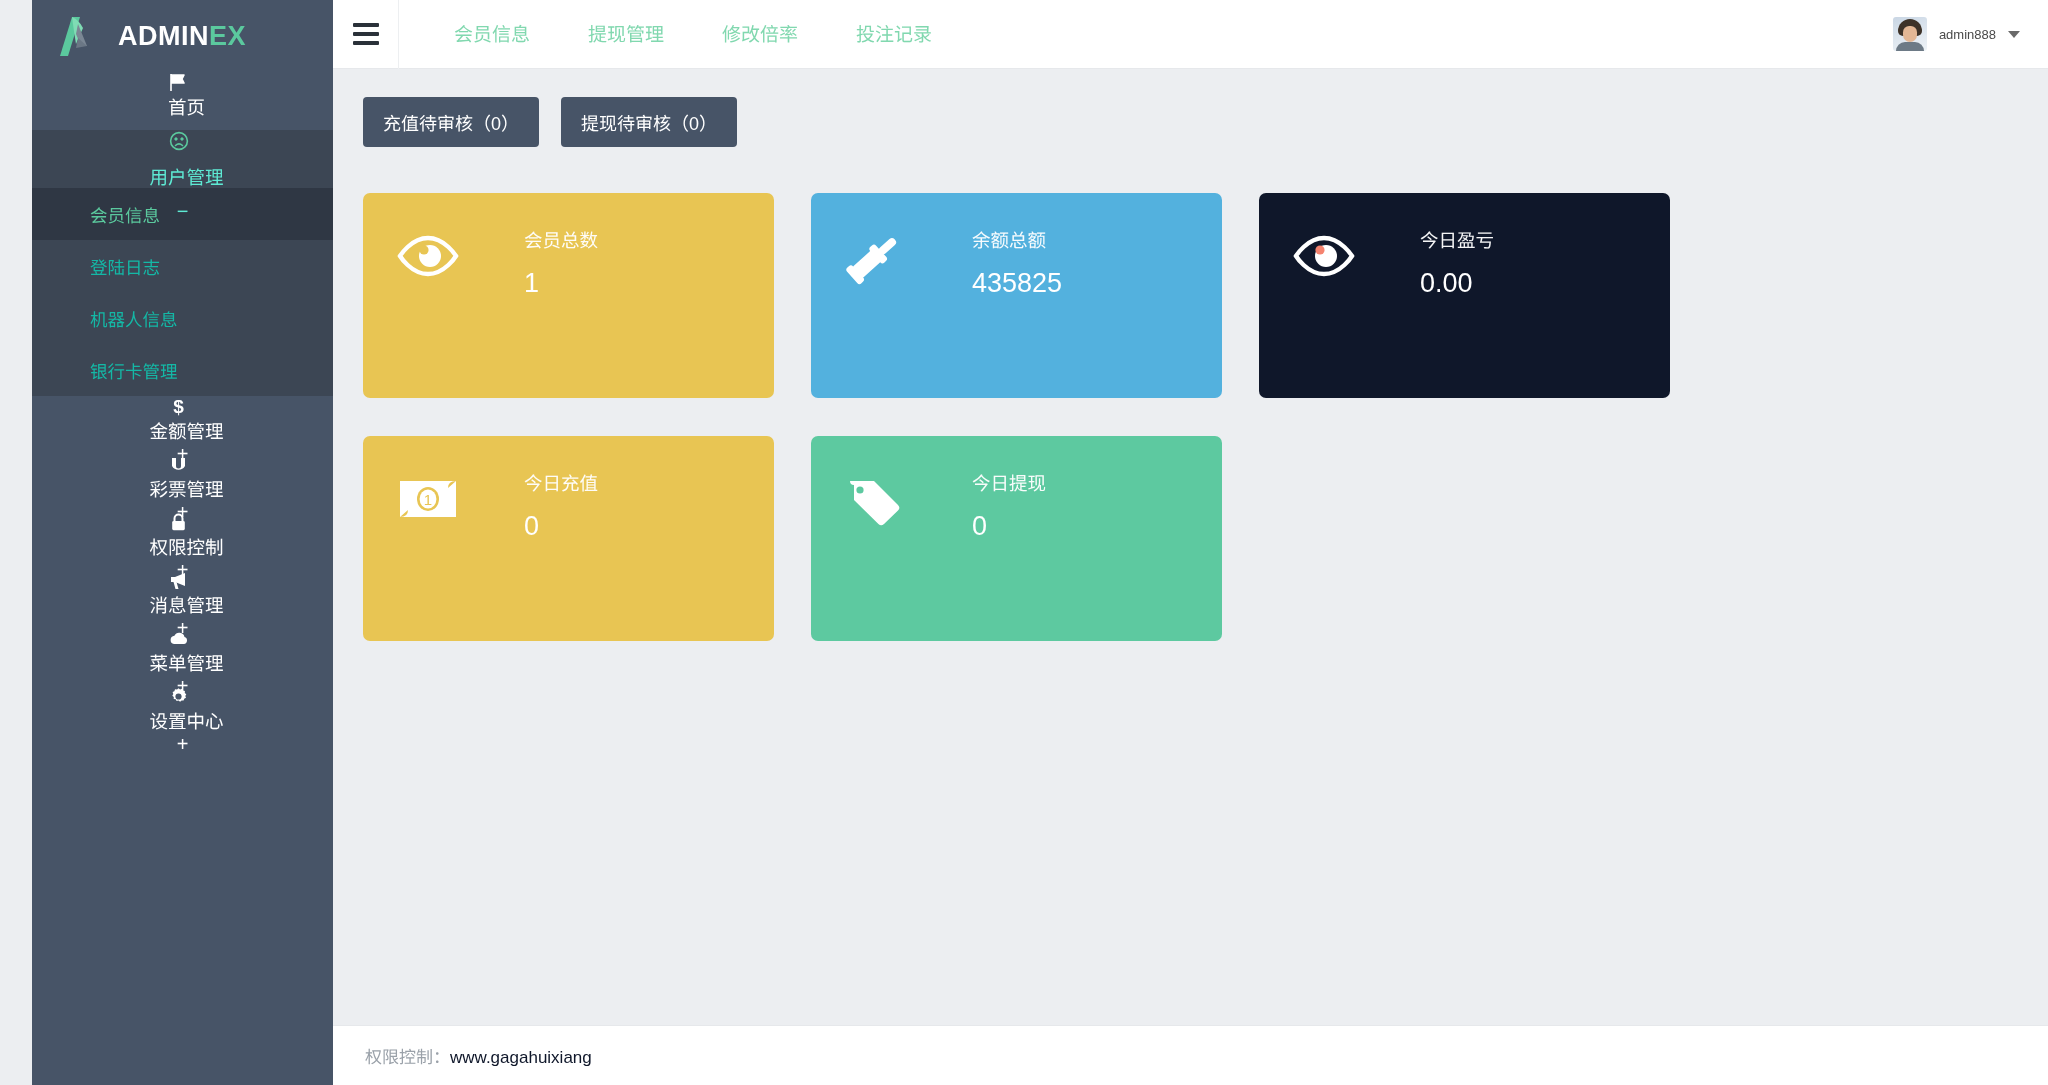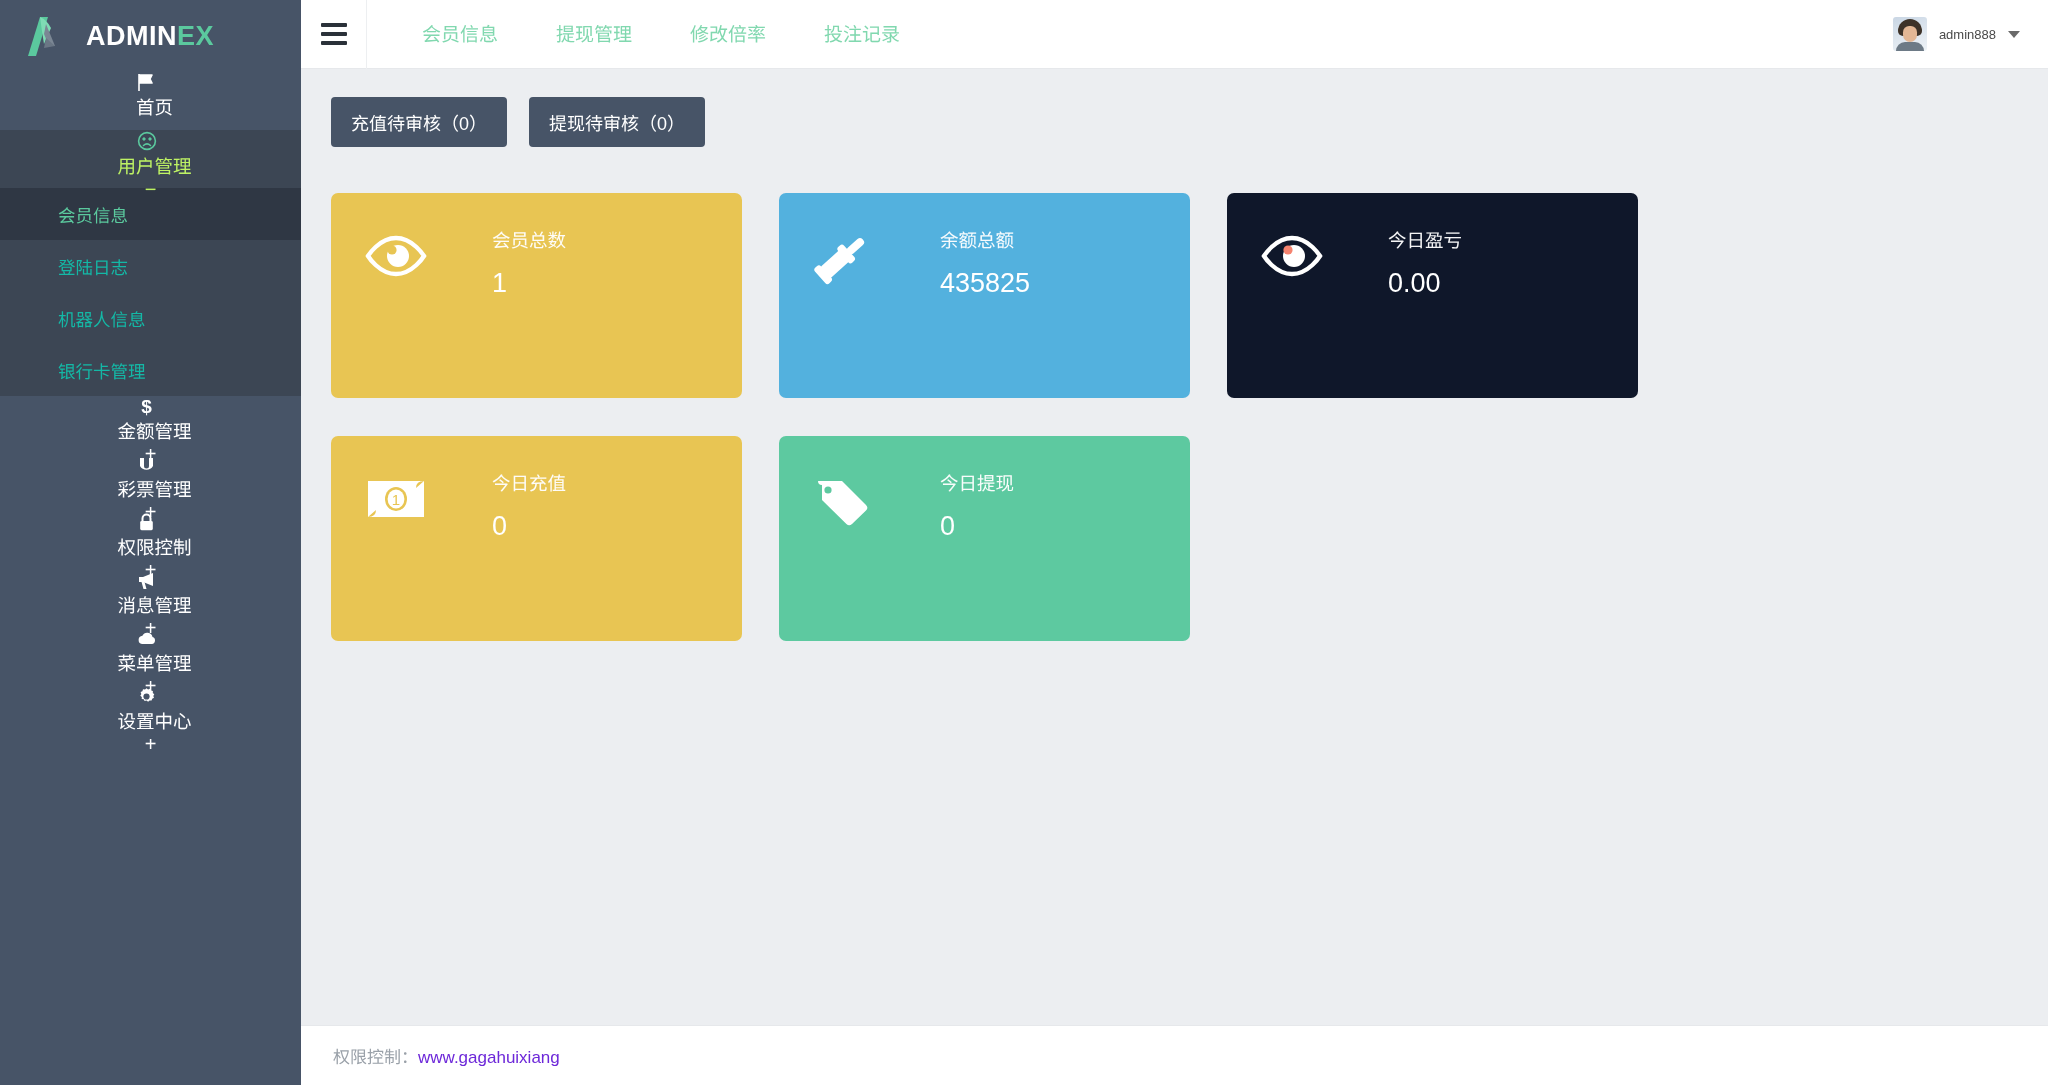--- a/index.html
+++ b/index.html
@@ -2,21 +2,21 @@
 <html lang="zh-CN"><head>
 <meta charset="utf-8">
 <title>ADMINEX Dashboard</title>
 <style>
   * { margin:0; padding:0; box-sizing:border-box; }
   html, body {
     width:2048px; height:1085px;
     font-family:"Liberation Sans","DejaVu Sans",sans-serif;
     background:#ECEEF1; overflow:hidden;
   }
-  #app { display:flex; width:2048px; height:1085px; }
+  #app { display:flex; width:2048px; height:1085px;padding-left:32px; }
 
   
   #sidebar {
     width:301px; min-width:301px; height:1085px;
     background:#475467; display:flex; flex-direction:column;
   }
   .brand {
     height:72px; display:flex; align-items:center; padding-left:22px; gap:10px;
   }
   .brand-logo { width:54px; height:44px; flex:none; }
@@ -28,21 +28,21 @@
     display:flex; align-items:center; height:58px;
     padding:0 22px 0 22px; color:#FFFFFF; font-size:18.5px;
     cursor:pointer; position:relative;flex-direction:column;
   }
   .nav-item .ico {
     width:30px; min-width:30px; display:flex; align-items:center; justify-content:flex-start;
   }
   .nav-item .lbl { flex:1; padding-left:8px; }
   .nav-item .exp { font-size:20px; color:#FFFFFF; font-weight:400; width:16px; text-align:center; }
   .nav-item.open { background:#3C4654; }
-  .nav-item.open .lbl, .nav-item.open .exp { color:#bef264; }
+  .nav-item.open .lbl, .nav-item.open .exp { color:#5eead4;margin-top:11px; }
   .nav-item.open .ico svg { fill:#5BC99E; stroke:#5BC99E; }
 
   .subnav { background:#3C4654; }
   .sub-item {
     display:flex; align-items:center; height:52px; padding-left:58px;
     color:#14b8a6; font-size:17.5px; cursor:pointer;
   }
   .sub-item.active { background:#2F3744; color:#5BC99E; }
 
   
@@ -99,21 +99,21 @@
   .card .c-ico { width:130px; min-width:130px; display:flex; justify-content:center; padding-top:8px; }
   .card .c-txt { padding-left:2px; }
   .card .c-label { color:#FFFFFF; font-size:18.5px; opacity:.96; margin-bottom:16px; }
   .card .c-value { color:#FFFFFF; font-size:27px; font-weight:400; }
 
   #footer {
     height:60px; min-height:60px; background:#FFFFFF; display:flex; align-items:center;
     padding-left:16px; margin-left:0; border-top:1px solid #E6E8EB;
   }
   .foot-inner { padding-left:16px; font-size:17px; color:#9AA1A9; }
-  .foot-inner .url { color:#6d28d9; }
+  .foot-inner .url { color:#0f172a; }
 </style>
 </head>
 <body>
 
 <div id="app">
 
   <div id="sidebar">
 
     <div class="brand">
       <svg class="brand-logo" viewBox="0 0 54 44">

